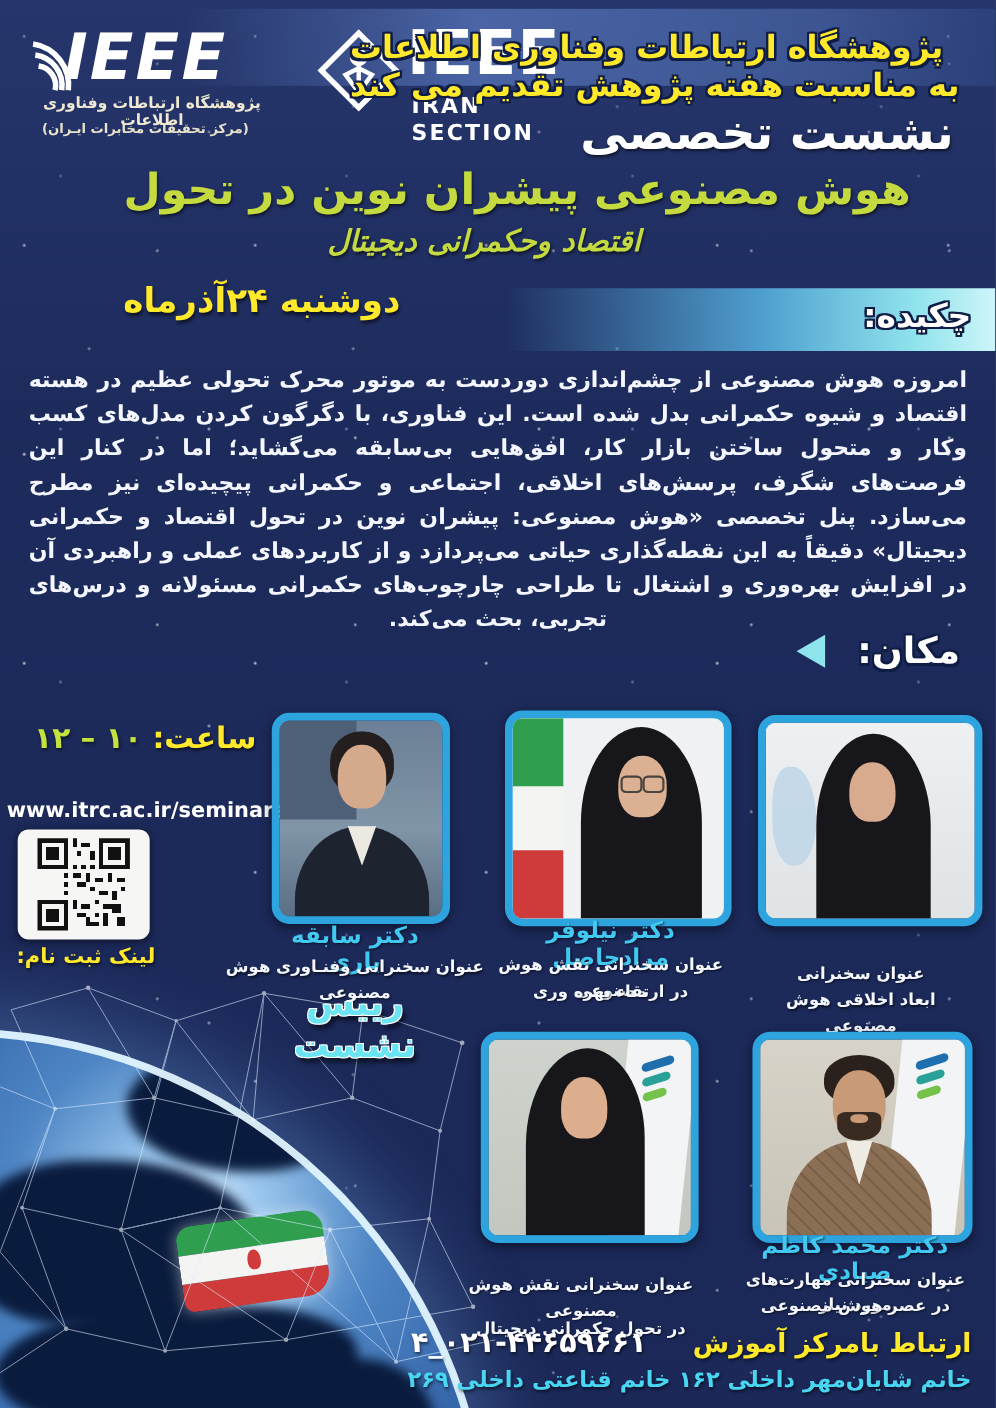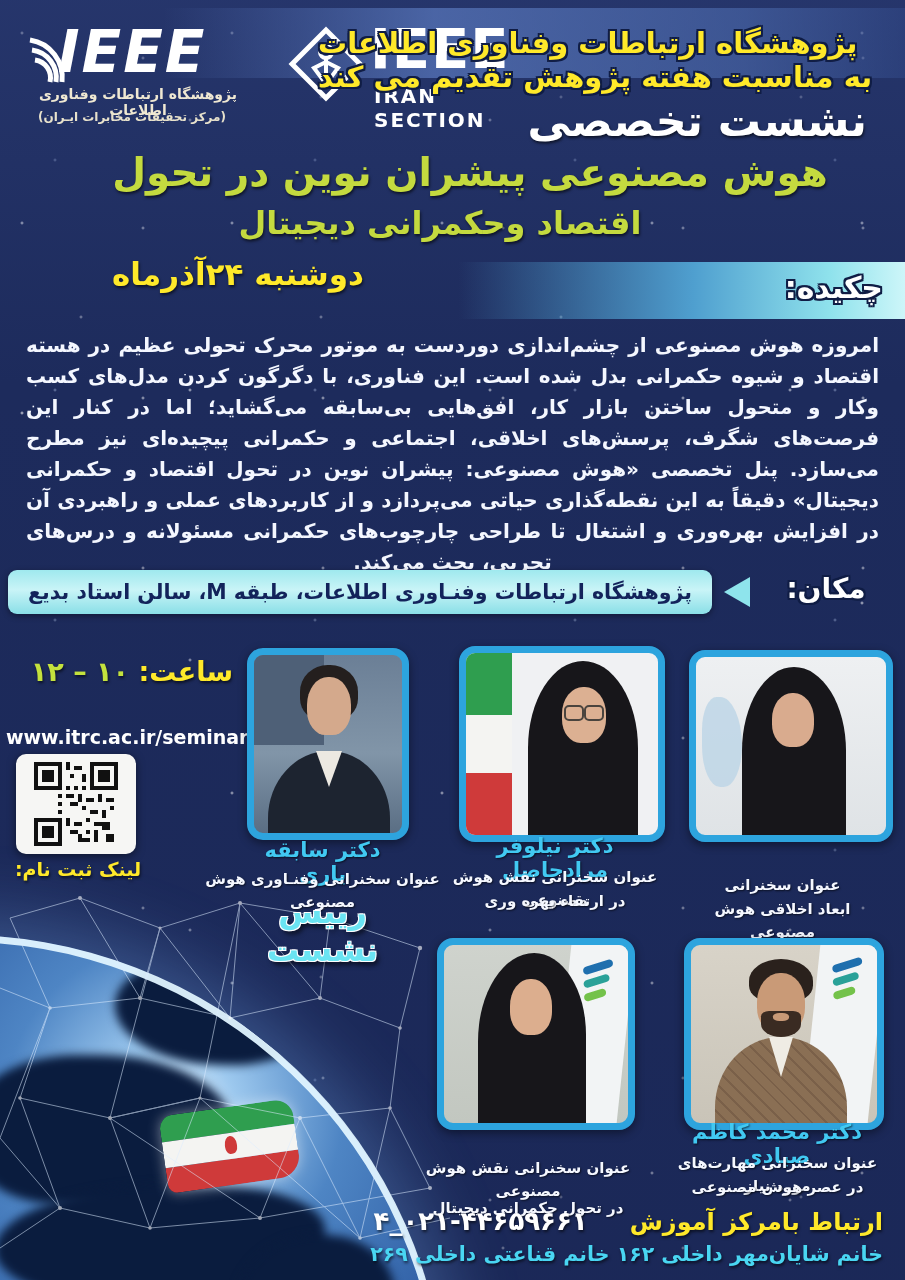--- a/index.html
+++ b/index.html
@@ -124,33 +124,30 @@
       <path d="M42 36 L42 62 M42 62 L30 46 L42 40 L54 46 Z" fill="none" stroke="#ffffff" stroke-width="4"></path>
     </svg>
     <div style="position:absolute;left:86px;top:0px;color:#ffffff;font-weight:bold;font-size:56px;letter-spacing:1px;line-height:62px;">IEEE</div>
     <div style="position:absolute;left:90px;top:66px;color:#ffffff;font-weight:bold;font-size:20px;letter-spacing:2px;">IRAN SECTION</div>
   </div>
 
   <div class="abs outline-dark" style="right:12px;top:26px;width:575px;color:#ffe92a;font-weight:bold;font-size:29px;text-align:left;">پژوهشگاه ارتباطات وفناوری اطلاعات به مناسبت هفته پژوهش تقدیم می کند</div>
 
   <div class="abs soft" style="right:38px;top:96px;color:#ffffff;font-weight:bold;font-size:43px;">نشست تخصصی</div>
   <div class="abs soft" style="left:110px;top:150px;width:720px;text-align:center;color:#c4da3f;font-weight:bold;font-size:39px;">هوش مصنوعی پیشران نوین در تحول</div>
-  <div class="abs soft" style="left:80px;top:204px;width:720px;text-align:center;color:#c4da3f;font-weight:bold;font-size:32px;">اقتصاد وحکمرانی دیجیتال</div>
+  <div class="abs soft" style="left:80px;top:204px;width:720px;text-align:center;color:#c4da3f;font-weight:bold;font-size:27px;font-style:italic;">اقتصاد وحکمرانی دیجیتال</div>
   <div class="abs soft" style="left:112px;top:256px;color:#ffe92a;font-weight:bold;font-size:31px;">دوشنبه ۲۴آذرماه</div>
 
   <div class="abs abstract-bar"></div>
   <div class="abs outline-dark" style="right:22px;top:270px;color:#ffffff;font-weight:bold;font-size:30px;">چکیده:</div>
 
   <div class="abs" style="left:26px;top:330px;width:853px;color:#f4f7ff;font-weight:bold;font-size:20px;line-height:31px;text-align:justify;text-align-last:center;">امروزه هوش مصنوعی از چشم‌اندازی دوردست به موتور محرک تحولی عظیم در هسته اقتصاد و شیوه حکمرانی بدل شده است. این فناوری، با دگرگون کردن مدل‌های کسب وکار و متحول ساختن بازار کار، افق‌هایی بی‌سابقه می‌گشاید؛ اما در کنار این فرصت‌های شگرف، پرسش‌های اخلاقی، اجتماعی و حکمرانی پیچیده‌ای نیز مطرح می‌سازد. پنل تخصصی «هوش مصنوعی: پیشران نوین در تحول اقتصاد و حکمرانی دیجیتال» دقیقاً به این نقطه‌گذاری حیاتی می‌پردازد و از کاربردهای عملی و راهبردی آن در افزایش بهره‌وری و اشتغال تا طراحی چارچوب‌های حکمرانی مسئولانه و درس‌های تجربی، بحث می‌کند.</div>
 
-  <div class="abs loc-bar">
-    <div style="width:100%;height:100%;display:flex;align-items:center;justify-content:center;color:#13235b;font-weight:bold;font-size:20.5px;">پژوهشگاه ارتباطات وفنـاوری اطلاعات، طبقه M، سالن استاد بدیع</div>
-  </div>
   <div class="abs loc-tri"></div>
-  <div class="abs outline-dark" style="left:766px;top:572px;width:120px;text-align:center;color:#ffffff;font-weight:bold;font-size:28px;">مکان:</div>
+  <div class="abs outline-dark" style="left:766px;top:572px;width:120px;text-align:center;color:#ffffff;font-weight:bold;font-size:33px;">مکان:</div>
 
   <div class="abs" style="right:672px;top:656px;white-space:nowrap;font-weight:bold;font-size:27px;">
     <span class="soft" style="color:#ffe92a;">ساعت:</span>
     <span> </span>
     <span class="soft" style="color:#c4e23d;">۱۰ – ۱۲</span>
   </div>
 
   <div class="abs ltr" style="left:6px;top:726px;width:236px;text-align:center;color:#ffffff;font-weight:bold;font-size:19px;">www.itrc.ac.ir/seminars</div>
 
   <div class="abs" style="left:16px;top:754px;width:120px;height:100px;background:#f6f6f4;border-radius:10px;box-shadow:0 2px 8px rgba(0,0,0,.5);display:flex;align-items:center;justify-content:center;">

